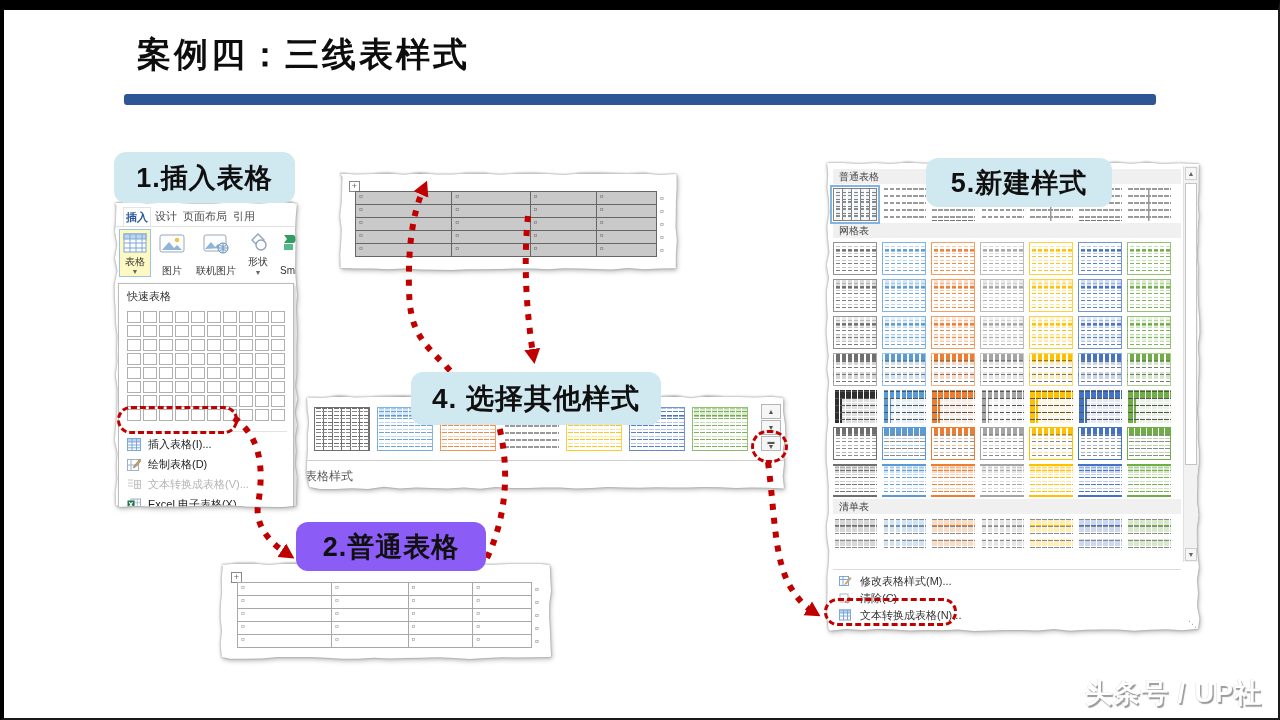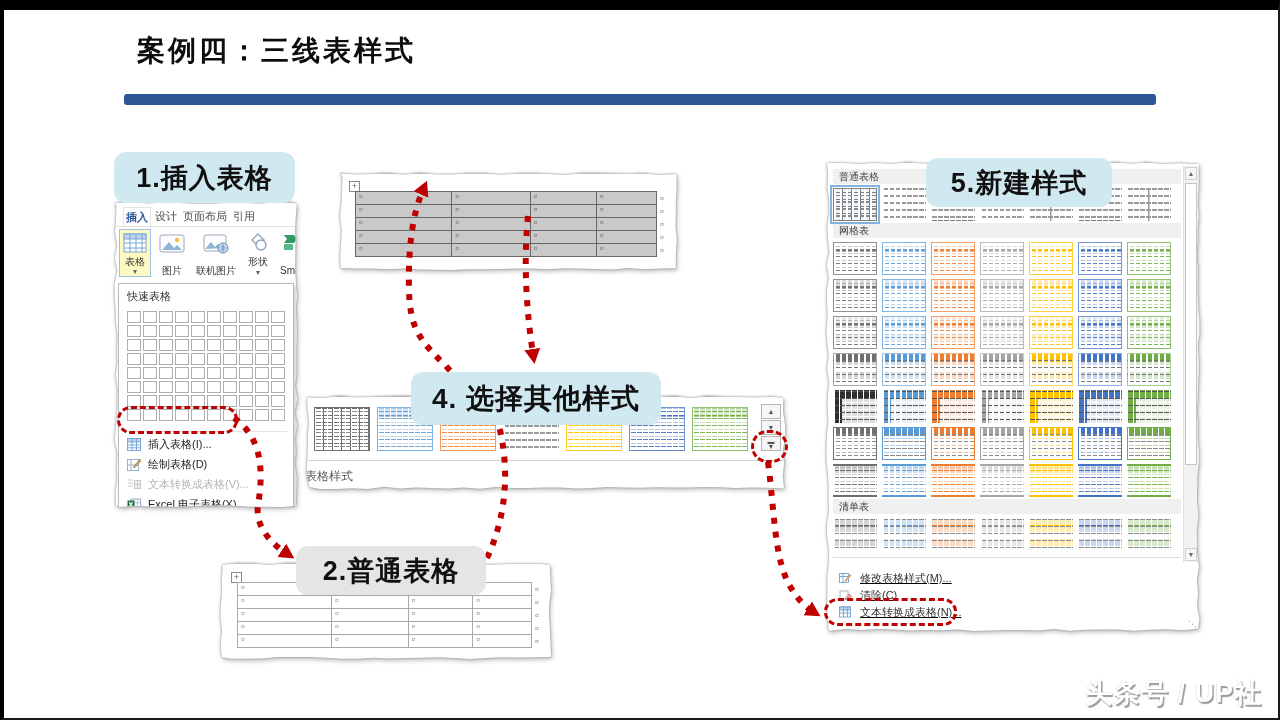--- a/index.html
+++ b/index.html
@@ -1,20 +1,20 @@
 <!DOCTYPE html>
 <html><head>
 <meta charset="utf-8">
 <style>
   html,body{margin:0;padding:0;background:#555;}
   *{box-sizing:border-box;}
   body{font-family:"Liberation Sans","DejaVu Sans",sans-serif;}
   .slide{position:relative;width:1280px;height:720px;background:#fff;overflow:hidden;
          border-top:10px solid #000;border-left:4px solid #000;border-right:2px solid #1a1a1a;border-bottom:2px solid #1a1a1a;}
-  .title{position:absolute;left:133px;top:22px;font-size:28px;font-weight:800;color:#0d0d0d;letter-spacing:3px;}
+  .title{position:absolute;left:133px;top:22px;font-size:34px;font-weight:800;color:#0d0d0d;letter-spacing:3px;}
   .accent-bar{position:absolute;left:120px;top:84px;width:1032px;height:11px;border-radius:3px;}
   .watermark{position:absolute;right:16px;bottom:7px;font-size:27px;font-weight:700;color:#fff;
              text-shadow:1.5px 1.5px 1px #9a9a9a,-0.5px -0.5px 0 #d8d8d8;letter-spacing:1px;}
   .step-label{position:absolute;background:#d0e8f0;border-radius:12px;display:flex;align-items:center;justify-content:center;
               font-weight:800;color:#101010;font-size:27px;z-index:10;letter-spacing:1px;}
   
   .shotwrap{position:absolute;filter:drop-shadow(0 0 1.2px #8a8a8a) drop-shadow(1px 2px 2px rgba(0,0,0,.25));z-index:2;}
   .shot{position:relative;background:#fff;width:100%;height:100%;border:1px solid #adadad;}
   
   .tabs{display:flex;gap:2px;padding:4px 8px 0 10px;height:24px;border-bottom:1px solid #e0e0e0;font-size:11px;color:#4a4a4a;}
@@ -45,40 +45,40 @@
   .strip-gallery{position:absolute;left:0;top:0;right:0;height:64px;border-bottom:1px solid #cfcfcf;display:flex;align-items:center;padding:8px 26px 8px 9px;gap:7px;}
   .strip-caption{position:absolute;left:0;right:0;bottom:4px;font-size:12px;color:#5a5a5a;}
   .gctrl{position:absolute;right:6px;top:7px;width:20px;display:flex;flex-direction:column;gap:1px;}
   .gctrl b{height:15px;border:1px solid #b5b5b5;background:#f6f6f6;color:#555;font-size:7px;line-height:13px;text-align:center;font-weight:400;}
   
   .panel-body{position:absolute;left:0;top:0;right:20px;bottom:0;padding:4px 0 0 8px;}
   .secband{height:15px;background:#f0f0f0;display:flex;align-items:center;padding:0 6px;font-size:10px;color:#444;margin:2px 0;}
   .trow{display:flex;gap:5px;margin:4px 0 2px;}
   .thumb{width:44px;height:33px;background:#fff;position:relative;}
   .thumb.selbox{outline:2px solid #84b4dd;outline-offset:1px;background:#eaf3fb;}
-  .pmenu{margin-top:6px;padding-top:12px;border-top:1px solid #dcdcdc;text-decoration:underline;}
+  .pmenu{margin-top:18px;padding-top:3px;border-top:1px solid #dcdcdc;}
   .pmi{display:flex;align-items:center;gap:8px;height:17px;font-size:11px;color:#333;padding-left:6px;}
   .scrollbar{position:absolute;top:3px;right:3px;width:15px;height:396px;background:#f2f2f2;border-left:1px solid #e0e0e0;}
   .sb-btn{position:absolute;left:1px;right:1px;height:13px;background:#f6f6f6;border:1px solid #cfcfcf;color:#666;font-size:7px;text-align:center;line-height:11px;}
   .sb-thumb{position:absolute;left:1px;right:1px;top:17px;height:282px;background:#fff;border:1px solid #c4c4c4;}
   .grip{position:absolute;right:4px;bottom:2px;color:#aaa;font-size:9px;}
   
   .oval{position:absolute;border:3px dashed #c00000;border-radius:14px;z-index:6;}
   svg.arrows{position:absolute;left:0;top:0;z-index:5;pointer-events:none;}
 </style>
 </head>
 <body>
 
 <div class="slide">
 
   <div class="title">案例四：三线表样式</div>
   <div class="accent-bar" style="background: rgb(46, 86, 148);"></div>
 
   <div class="step-label" style="left: 110px; top: 142px; width: 181px; height: 51px; background: rgb(208, 232, 240);">1.插入表格</div>
-  <div class="step-label" style="left: 292px; top: 536px; width: 190px; height: 49px; background: #e5e5e5;">2.普通表格</div>
+  <div class="step-label" style="left: 292px; top: 512px; width: 190px; height: 49px; background: #8b5cf6;">2.普通表格</div>
   <div class="step-label" style="left: 407px; top: 362px; width: 250px; height: 53px; font-size: 28px; background: rgb(208, 232, 240);">4. 选择其他样式</div>
   <div class="step-label" style="left: 922px; top: 148px; width: 186px; height: 49px; background: rgb(208, 232, 240);">5.新建样式</div>
 
   <div class="shotwrap" style="left:108px;top:192px;width:188px;height:306px;">
    <div class="shot torn" style="clip-path: polygon(3px 1px, 19px 0.3px, 35px 1.5px, 51px 0.7px, 67px 1px, 83px 2.1px, 99px 2.1px, 115px 0.8px, 131px 0.7px, 147px 1.7px, 163px 0.6px, 179px 0.3px, 184.9px 2px, 183.7px 15px, 183.1px 28px, 183.6px 41px, 183.3px 54px, 183.1px 67px, 183.9px 80px, 185.1px 93px, 183.9px 106px, 184.6px 119px, 184.9px 132px, 184.4px 145px, 184.5px 158px, 184.5px 171px, 183.1px 184px, 185.4px 197px, 182.6px 210px, 185px 223px, 182.9px 236px, 183.9px 249px, 182.7px 262px, 184.8px 275px, 184.3px 288px, 184px 301px, 184px 303.8px, 168px 304.9px, 152px 304.4px, 136px 304.6px, 120px 303.2px, 104px 303.4px, 88px 303.6px, 72px 304.5px, 56px 304.6px, 40px 304.5px, 24px 303.7px, 8px 304.7px, 3.9px 303px, 3.6px 290px, 5.4px 277px, 4.7px 264px, 5.5px 251px, 2.8px 238px, 3.8px 225px, 5.1px 212px, 5.4px 199px, 5.5px 186px, 3.7px 173px, 5.4px 160px, 5px 147px, 5.5px 134px, 4px 121px, 3.6px 108px, 2.8px 95px, 2.6px 82px, 5.5px 69px, 2.9px 56px, 5.3px 43px, 3px 30px, 4px 17px, 4.4px 4px);">
     <div class="tabs">
       <span class="tab active">插入</span>
       <span class="tab">设计</span>
       <span class="tab">页面布局</span>
       <span class="tab">引用</span>

